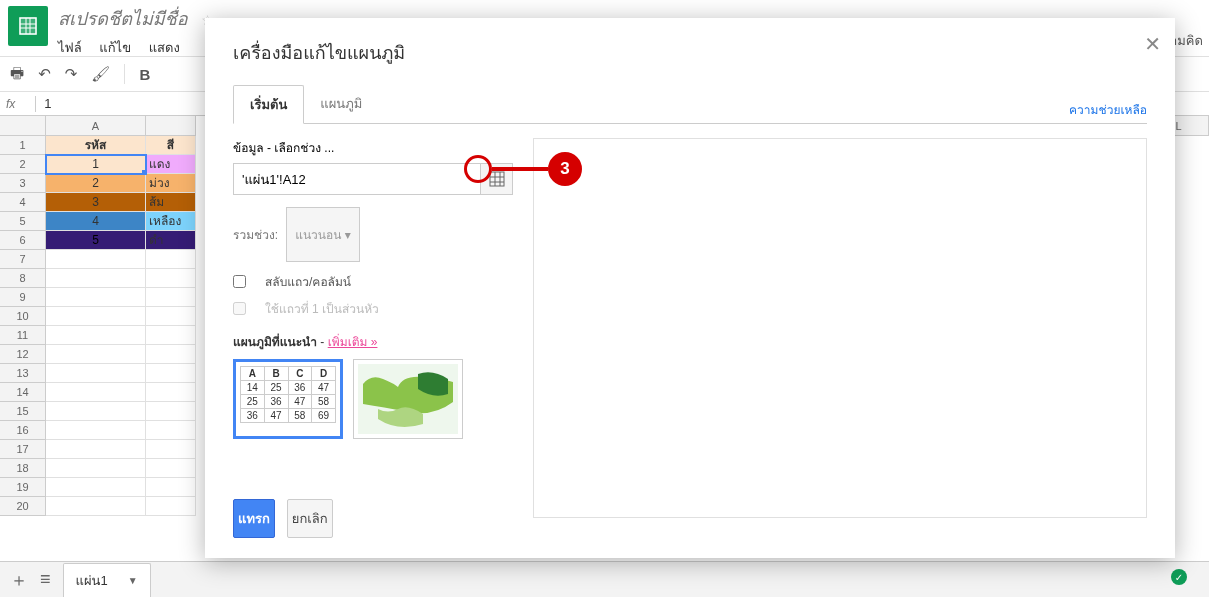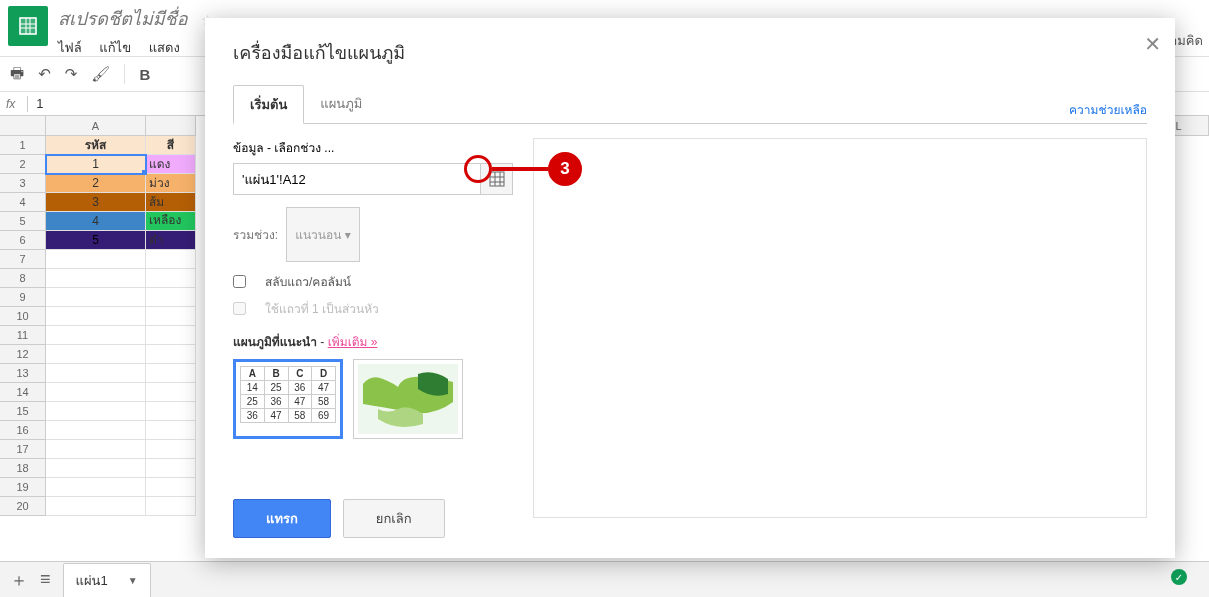--- a/index.html
+++ b/index.html
@@ -17,21 +17,21 @@
 .menubar span { margin-right: 14px; color: #333; cursor: pointer; font-size: 13px; }
 .comments-chip { position: absolute; right: 6px; top: 30px; font-size: 13px; color: #555; }
 
 
 .toolbar { border-top: 1px solid #e0e0e0; border-bottom: 1px solid #e0e0e0; height: 36px; display: flex; align-items: center; padding: 0 10px; gap: 14px; }
 .toolbar .tb-icon { color: #555; font-size: 15px; cursor: pointer; }
 .toolbar .divider { width: 1px; height: 20px; background: #e0e0e0; }
 
 
 .formula-bar { height: 24px; border-bottom: 1px solid #ccc; display: flex; align-items: center; padding: 0 6px; }
-.fx { font-style: italic; color: #777; font-size: 12px; margin-right: 12px; }
+.fx { font-style: italic; color: #777; font-size: 12px; margin-right: 20px; }
 .fx-divider { width:1px; height:16px; background:#ccc; margin-right:8px;}
 .fx-value { font-size: 13px; }
 
 
 .grid { position: relative; }
 .colheads { display: flex; }
 .corner { width: 46px; height: 20px; background: #f3f3f3; border-right: 1px solid #ccc; border-bottom: 1px solid #ccc; }
 .colhead { width: 100px; height: 20px; background: #f3f3f3; border-right: 1px solid #ccc; border-bottom: 1px solid #ccc; text-align: center; font-size: 11px; color: #666; line-height: 20px; }
 .colhead.half { width: 50px; }
 .row { display: flex; }
@@ -41,21 +41,21 @@
 .cell.header1 { background: #fce5cd; text-align: center; font-weight: bold; }
 .cell.sel { outline: 2px solid #4285f4; outline-offset: -1px; background: #fce5cd; text-align: center; position: relative; }
 .cell.sel::after{ content:''; position:absolute; right:-3px; bottom:-3px; width:6px; height:6px; background:#4285f4; }
 .cell.c-orange { background: #f6b26b; text-align:center; }
 .cell.c-brown { background: #b45f06; text-align:center; }
 .cell.c-blue { background: #3d85c6; text-align:center; }
 .cell.c-purple { background: #351c75; color:#000; text-align:center; }
 .cell.b-red { background: #f0abfc; }
 .cell.b-orange { background: #f6b26b; }
 .cell.b-brown { background: #b45f06; }
-.cell.b-blue { background: #22c55e; font-family: Liberation Mono, monospace; }
+.cell.b-blue { background: #7dd3fc; }
 .cell.b-purple { background: #351c75; }
 
 
 .sheetbar { position: absolute; bottom: 0; left: 0; right: 0; height: 36px; border-top: 1px solid #ccc; display: flex; align-items: center; padding: 0 10px; gap: 12px; background:#f3f3f3; }
 .sheetbar .plus, .sheetbar .menu { color:#666; font-size:18px; cursor:pointer; }
 .sheet-tab { background:#fff; border:1px solid #ccc; border-bottom:none; padding:6px 12px; font-size:13px; border-radius: 2px 2px 0 0; display:flex; align-items:center; gap:20px; }
 .sheet-tab .dd { font-size:10px; color:#666; }
 .status-dot { position:absolute; right:22px; bottom:12px; width:16px; height:16px; border-radius:50%; background:#0f9d58; display:flex; align-items:center; justify-content:center; color:#fff; font-size:10px; }
 
 
@@ -90,21 +90,21 @@
 .recommend-label a { color:#ec4899; text-decoration:underline; cursor:pointer; }
 
 .thumbs { display:flex; gap:10px; }
 .thumb { width:110px; height:80px; border:1px solid #ccc; padding:4px; cursor:pointer; }
 .thumb.selected { border:3px solid #4285f4; }
 .thumb-table { width:100%; border-collapse:collapse; font-size:10px; }
 .thumb-table th, .thumb-table td { border:1px solid #ccc; text-align:center; padding:1px 2px; }
 .map-thumb { position:relative; background:#eef7ed; width:100%; height:100%; }
 
 .dialog-footer { position:absolute; left:28px; bottom:20px; display:flex; gap:12px; }
-.btn { padding:8px 32px; font-size:13px; border-radius:2px; cursor:pointer; }
+.btn { padding:8px 4px; font-size:13px; border-radius:2px; cursor:pointer; }
 .btn-primary { background:#4285f4; color:#fff; border:1px solid #3367d6; font-weight:bold; }
 .btn-secondary { background:#f5f5f5; color:#444; border:1px solid #ccc; }
 
 
 .annot-line { position:absolute; height:4px; background:#d50000; }
 .annot-circle { position:absolute; width:34px; height:34px; border-radius:50%; background:#d50000; border:3px solid #d50000; display:flex; align-items:center; justify-content:center; color:#fff; font-weight:bold; font-size:17px; }
 .annot-ring { position:absolute; width:28px; height:28px; border-radius:50%; border:3px solid #d50000; }
 </style>
 </head>
 <body>

